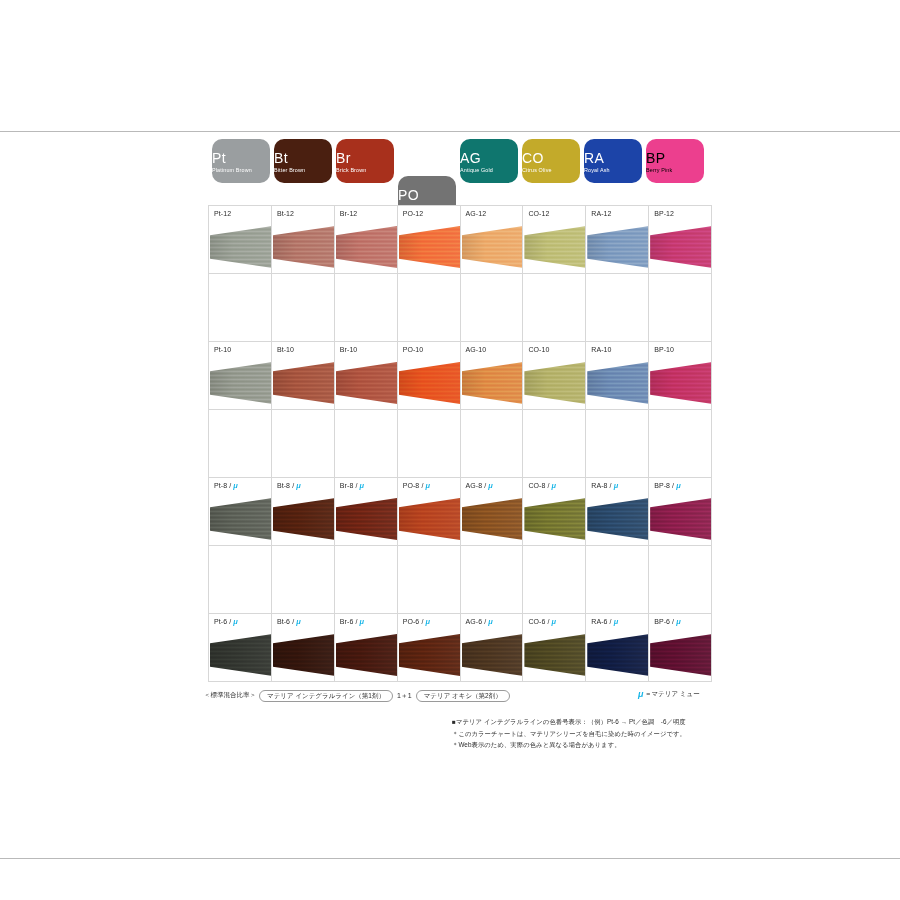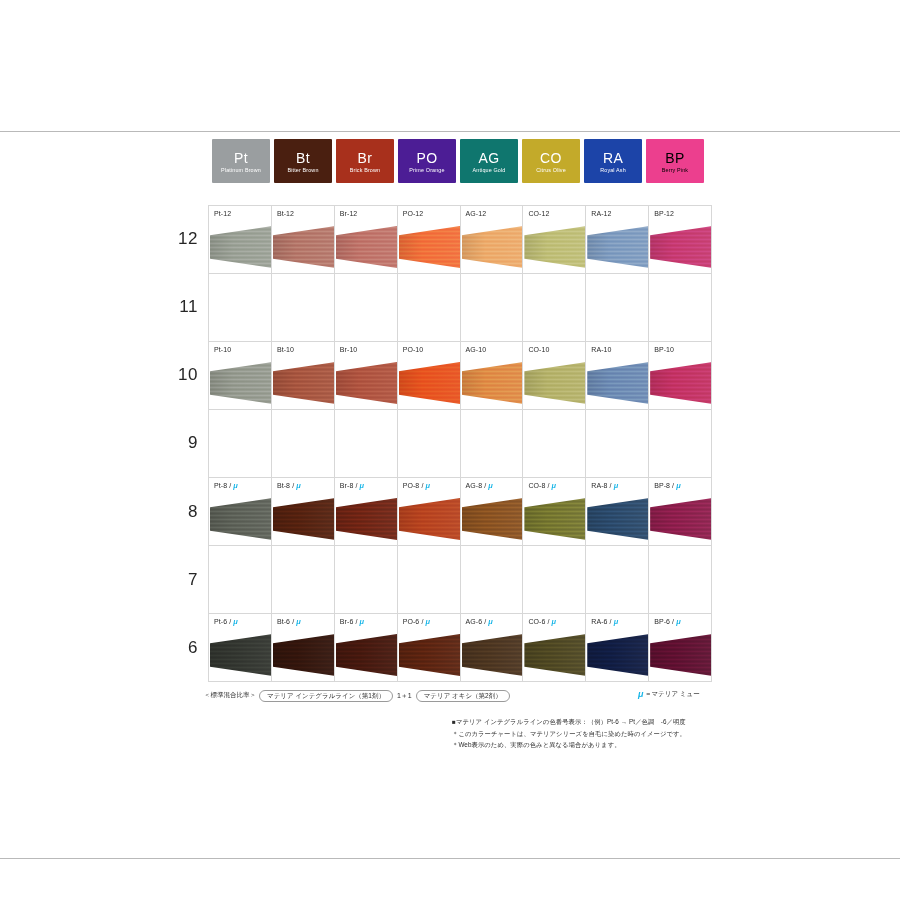--- a/index.html
+++ b/index.html
@@ -40,24 +40,23 @@
     left: 212px;
     top: 139px;
     width: 500px;
     height: 44px;
     display: flex;
     gap: 4px;
   }
   .chip {
     width: 58px;
     height: 44px;
-    border-radius: 1px;
+    border-radius: 10px;
     display: flex;
     flex-direction: column;
-    align-items: center;
     justify-content: center;
     line-height: 1;
     box-sizing: border-box;
     padding-top: 2px;
   }
   .chip .code {
     font-size: 14px;
     font-weight: 400;
     letter-spacing: 0.4px;
     margin-bottom: 3px;
@@ -231,21 +230,21 @@
         <div class="name">Platinum Brown</div>
       </div>
       <div class="chip" style="background: rgb(74, 31, 16); color: rgb(255, 255, 255);">
         <div class="code">Bt</div>
         <div class="name">Bitter Brown</div>
       </div>
       <div class="chip" style="background: rgb(168, 48, 28); color: rgb(255, 255, 255);">
         <div class="code">Br</div>
         <div class="name">Brick Brown</div>
       </div>
-      <div class="chip" style="background: #4c1d95; color: rgb(255, 255, 255);">
+      <div class="chip" style="background: #737373; color: rgb(255, 255, 255); margin-top: 37px;">
         <div class="code">PO</div>
         <div class="name">Prime Orange</div>
       </div>
       <div class="chip" style="background: #0f766e; color: rgb(255, 255, 255);">
         <div class="code">AG</div>
         <div class="name">Antique Gold</div>
       </div>
       <div class="chip" style="background: rgb(195, 170, 42); color: rgb(255, 255, 255);">
         <div class="code">CO</div>
         <div class="name">Citrus Olive</div>
@@ -253,29 +252,20 @@
       <div class="chip" style="background: rgb(28, 68, 168); color: rgb(255, 255, 255);">
         <div class="code">RA</div>
         <div class="name">Royal Ash</div>
       </div>
       <div class="chip" style="background: rgb(236, 63, 142); color: #000000;">
         <div class="code">BP</div>
         <div class="name">Berry Pink</div>
       </div>
     </div>
 
-  <div class="levels">
-      <div class="level">12</div>
-      <div class="level">11</div>
-      <div class="level">10</div>
-      <div class="level">9</div>
-      <div class="level">8</div>
-      <div class="level">7</div>
-      <div class="level">6</div>
-    </div>
 
   <div class="grid-wrap">
     <div class="grid">
         <div class="cell">
           <div class="cell-label">
             <span>Pt-12</span>
           </div>
           <div class="swatch" style="background: rgb(155, 161, 150);">
             <div class="fiber"></div>
             <div class="shade"></div>

